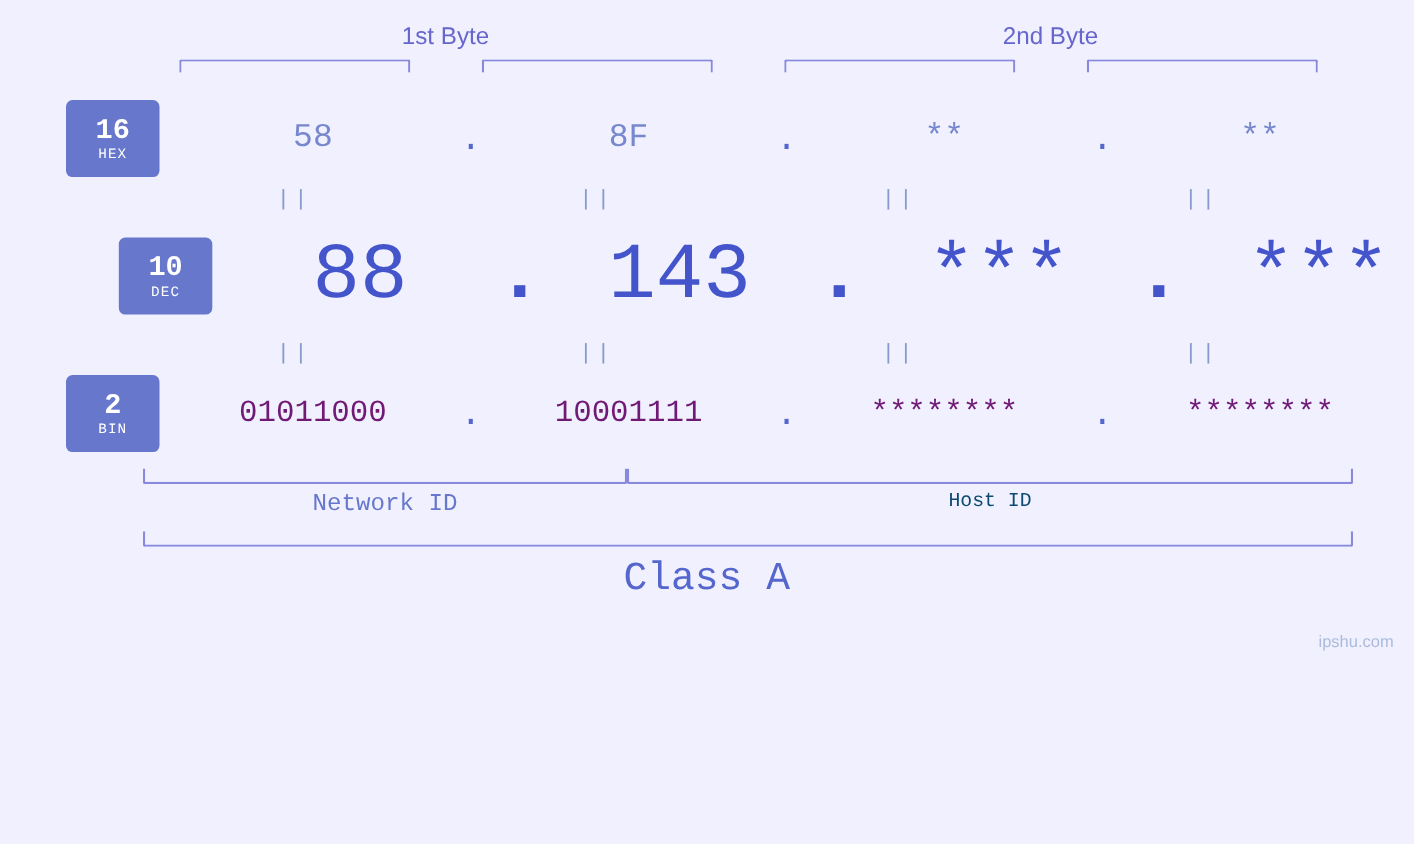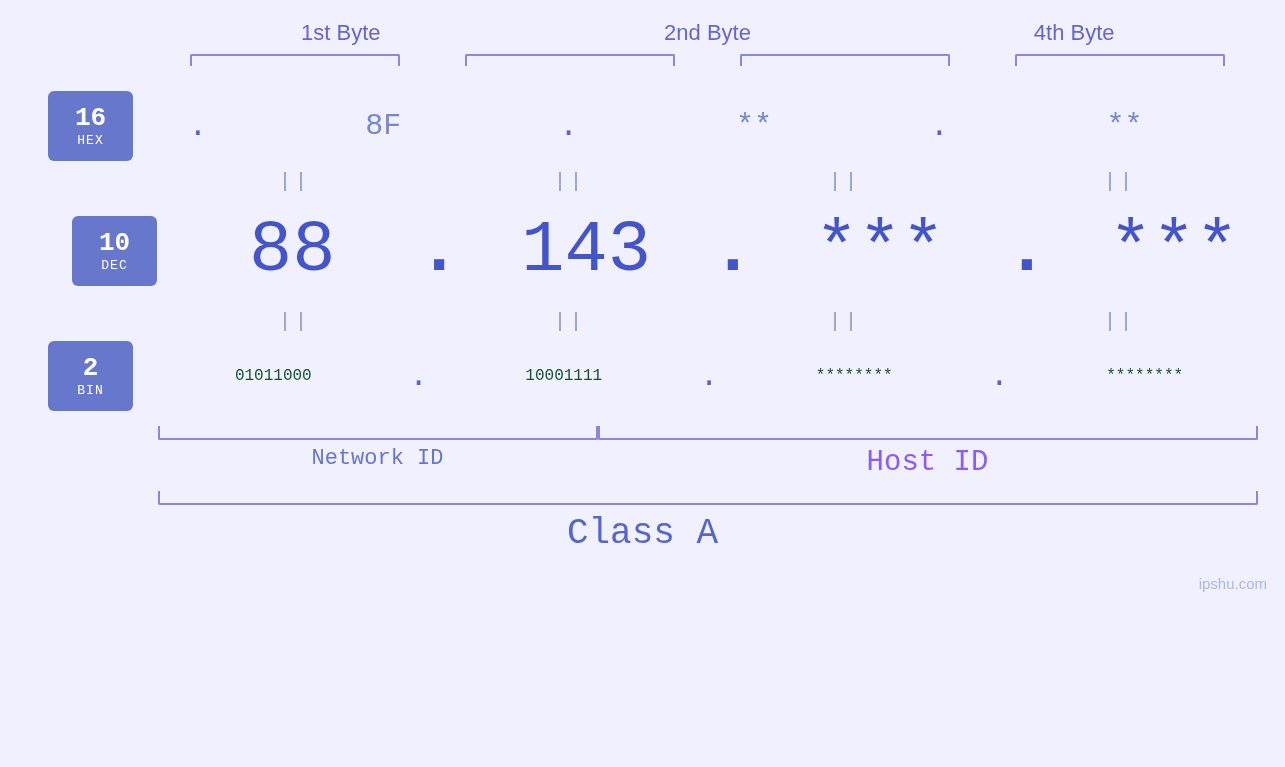--- a/index.html
+++ b/index.html
@@ -12,21 +12,20 @@
       overflow: hidden;
       position: relative;
     }
 
     .container {
       width: 1285px;
       height: 604px;
       position: relative;
       display: flex;
       flex-direction: column;
-      align-items: center;
       padding-top: 20px;
     }
 
     
     .byte-headers {
       display: flex;
       width: 1100px;
       margin-left: 130px;
       justify-content: space-around;
       margin-bottom: 8px;
@@ -57,20 +56,21 @@
       border-radius: 2px 2px 0 0;
     }
 
     
     .data-row {
       display: flex;
       align-items: center;
       width: 1285px;
       height: 80px;
       margin-bottom: 0;
+      padding-left: 12px;
     }
 
     .row-label {
       width: 85px;
       height: 70px;
       background: #6677cc;
       color: white;
       display: flex;
       flex-direction: column;
       align-items: center;
@@ -182,22 +182,22 @@
       width: 440px;
       text-align: center;
       color: #6677cc;
       font-size: 22px;
       font-family: 'Courier New', Courier, monospace;
     }
 
     .host-id-label {
       width: 660px;
       text-align: center;
-      color: #8b5cf6;
-      font-size: 29px;
+      color: #0c4a6e;
+      font-size: 18px;
       font-family: 'Courier New', Courier, monospace;
     }
 
     
     .big-bottom-bracket {
       width: 1100px;
       margin-left: 130px;
       height: 14px;
       border: 2px solid #8888dd;
       border-top: none;
@@ -216,53 +216,53 @@
     .watermark {
       position: absolute;
       bottom: 12px;
       right: 18px;
       color: #aabbdd;
       font-size: 15px;
       font-family: Arial, sans-serif;
     }
 
     .bin-value {
-      font-size: 16px;
-      color: #14532d;
+      font-size: 28px;
+      color: #701a75;
     }
 
     .hex-value {
       font-size: 30px;
       color: #7788cc;
     }
   </style>
 </head>
 <body>
 
 <div class="container">
 
   <div class="byte-headers">
     <div class="byte-header">1st Byte</div>
     <div class="byte-header">2nd Byte</div>
-    <div class="byte-header">4th Byte</div>
   </div>
 
   <div class="bracket-row">
     <div class="bracket"></div>
     <div class="bracket"></div>
     <div class="bracket"></div>
     <div class="bracket"></div>
   </div>
 
   <div class="data-row">
     <div class="row-label">
       <span class="row-label-num">16</span>
       <span class="row-label-text">HEX</span>
     </div>
     <div class="row-values">
+      <div class="byte-value hex-value">58</div>
       <div class="dot">.</div>
       <div class="byte-value hex-value">8F</div>
       <div class="dot">.</div>
       <div class="byte-value hex-value">**</div>
       <div class="dot">.</div>
       <div class="byte-value hex-value">**</div>
     </div>
   </div>
 
   <div class="equals-row">

